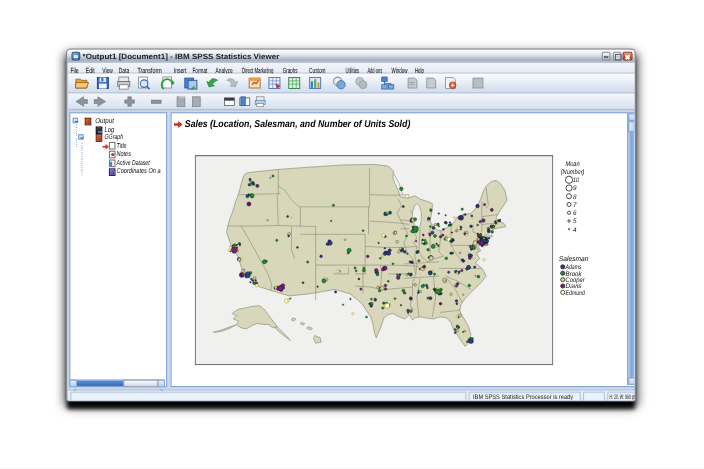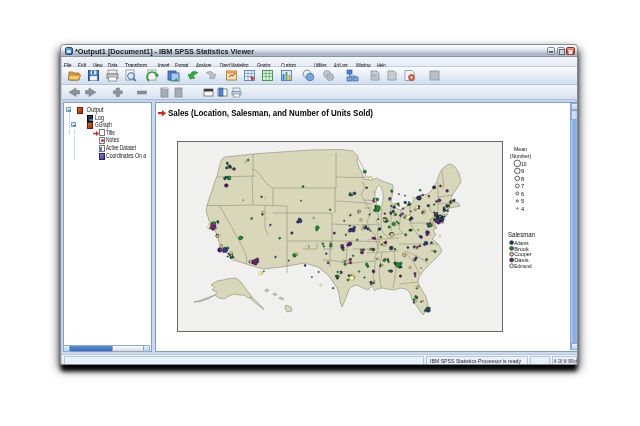--- a/index.html
+++ b/index.html
@@ -30,21 +30,21 @@
 #menubar { position:absolute; left:1px; top:12px; width:515px; height:10px;
   background:linear-gradient(180deg,#f2f5fa,#e6ecf5); border-bottom:1px solid #c3cedf; }
 #toolbar1 { position:absolute; left:1px; top:22px; width:515px; height:18px;
   background:linear-gradient(180deg,#fafcfe 0%,#e9eff8 45%,#dbe5f2 70%,#d2ddee 100%);
   border-bottom:1px solid #b5c3d8; }
 #toolbar2 { position:absolute; left:1px; top:40px; width:515px; height:15px;
   background:linear-gradient(180deg,#f2f6fb 0%,#e2eaf5 60%,#d6e1f0 100%);
   border-bottom:1px solid #aebfd8; }
 .ticon { position:absolute; width:13px; height:13px; top:2px; }
 .t2icon { position:absolute; width:12px; height:11px; top:1.5px; }
-#content { position:absolute; left:1px; top:56px; width:515px; height:253px; background:#ccd9ec; }
+#content { position:absolute; left:1px; top:56px; width:515px; height:253px; background:#ccd9ec;font-style:italic; }
 #tree { position:absolute; left:1px; top:1px; width:89px; height:250px; background:#fff;
   border:1px solid #7b9cd0; overflow:hidden; }
 #treescroll { position:absolute; left:1px; top:244px; width:87px; height:6px;
   background:#cfe0f5; border:1px solid #8aabda; }
 #outpanel { position:absolute; left:93px; top:1px; width:423px; height:250px;
   background:#fff; border:1px solid #7b9cd0; overflow:hidden; }
 #vscroll { position:absolute; right:0; top:0; width:7px; height:247px;
   background:linear-gradient(90deg,#b4cdf0,#7fa8e0 50%,#9dbce8); border-left:1px solid #86a9d8; }
 .sbtn { position:absolute; width:7px; height:7px; background:linear-gradient(180deg,#e8f0fb,#bcd2f0);
   border:1px solid #8aabda; }

